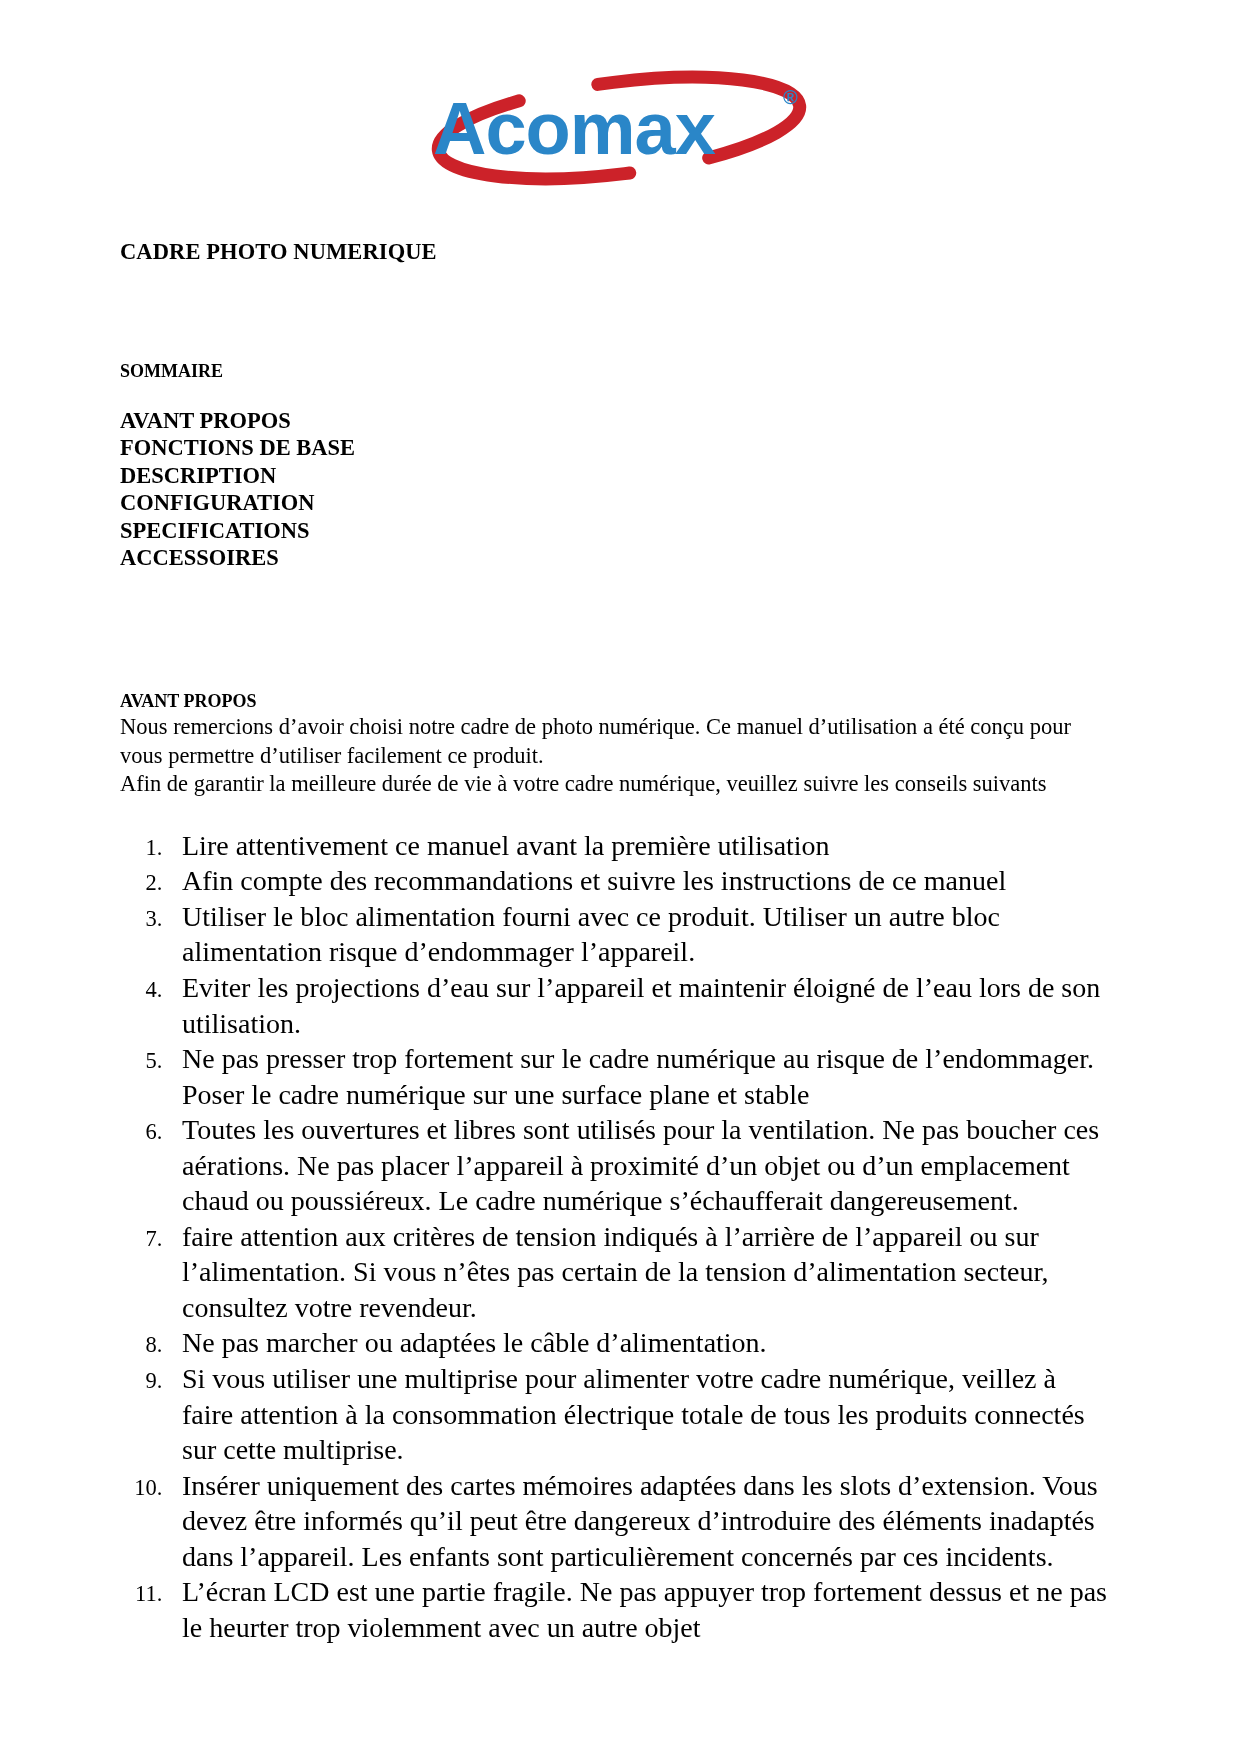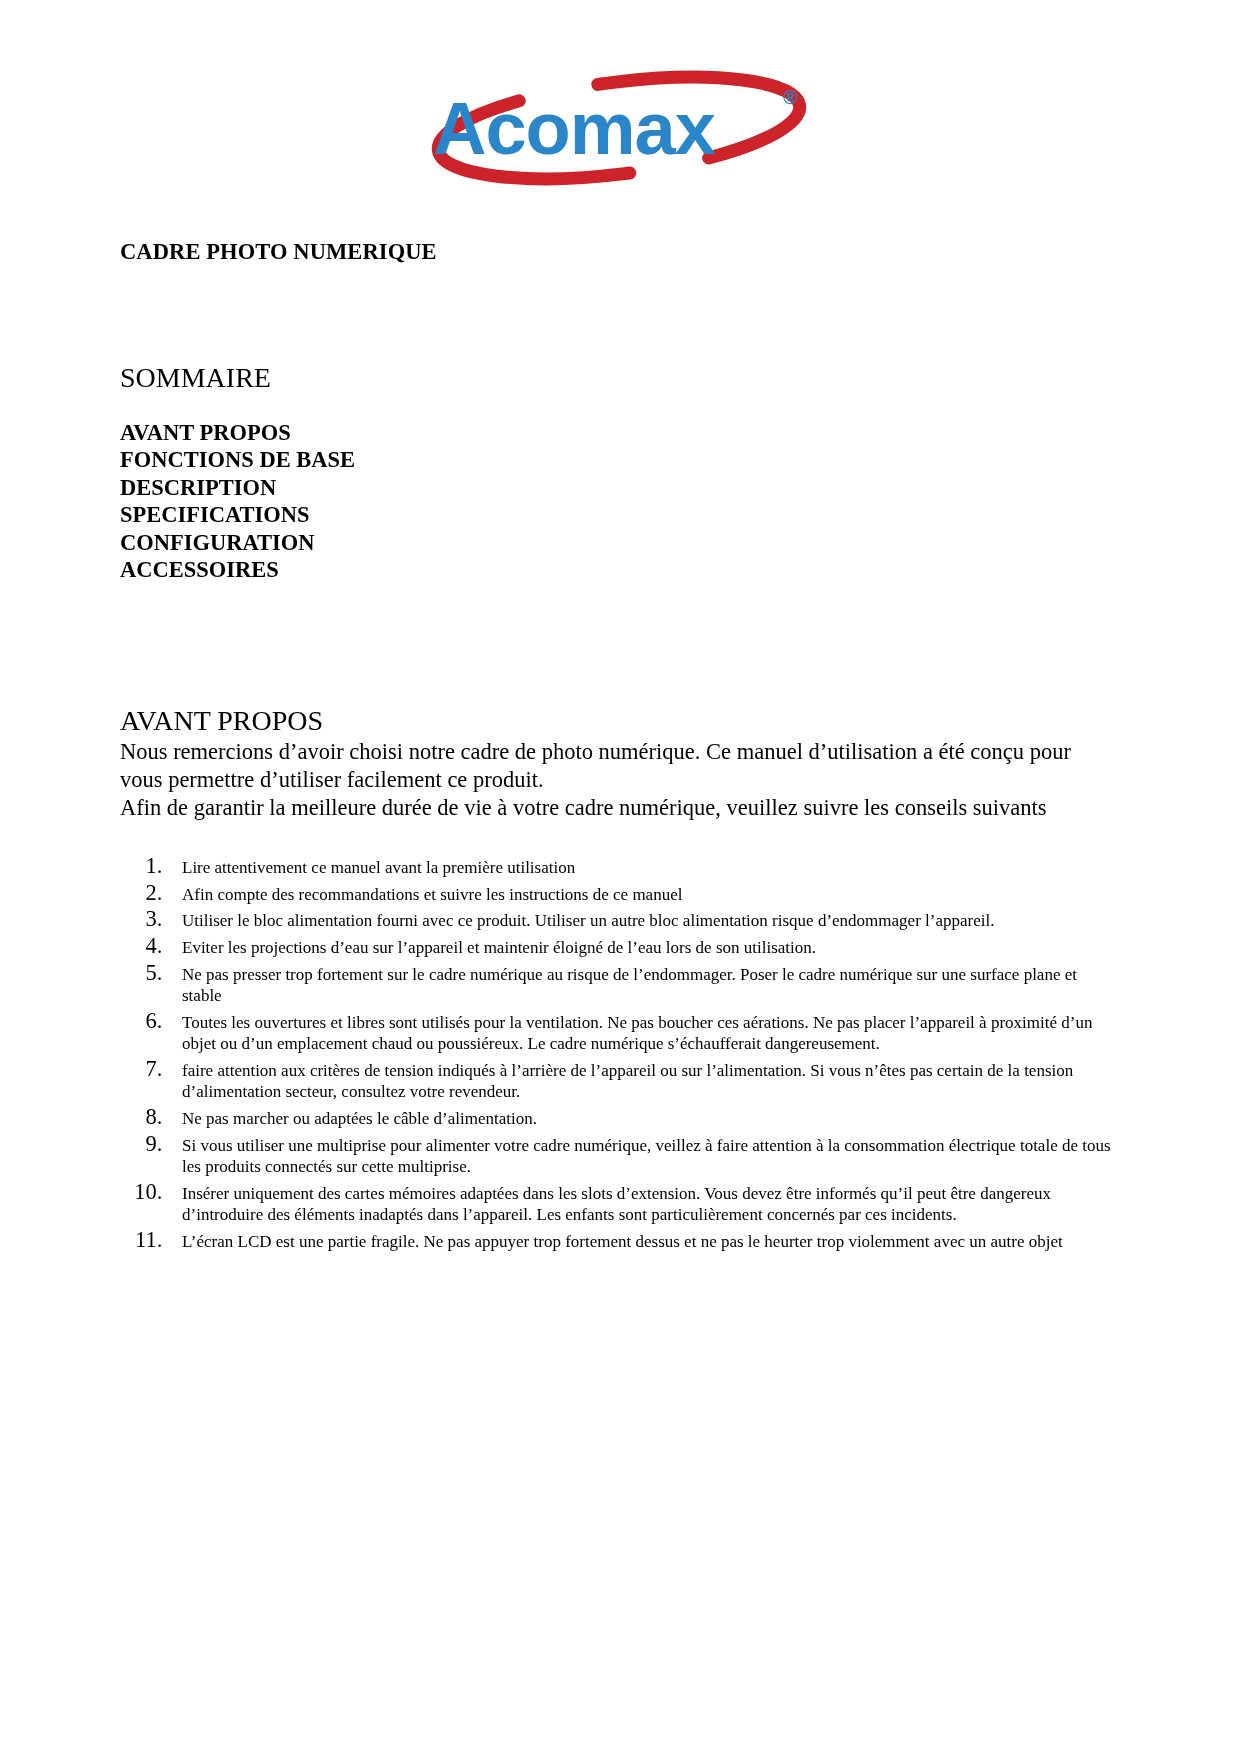--- a/index.html
+++ b/index.html
@@ -54,22 +54,22 @@
     margin: 0;
     padding-top: 48px;
     line-height: 1.15;
   }
 
   .gap-lg { height: 96px; }
   .gap-md { height: 24px; }
   .gap-xl { height: 120px; }
 
   h2.section-head {
-    font-size: 28px;
-    font-weight: normal;
+    font-size: 18px;
+    font-weight: bold;
     margin: 0;
     line-height: 1.22;
   }
 
   ul.toc {
     list-style: none;
     margin: 0;
     padding: 0;
   }
   ul.toc li {
@@ -81,21 +81,21 @@
   p.body-text {
     font-size: 22.5px;
     margin: 0;
     line-height: 1.25;
     text-align: left;
   }
 
   ol.rules {
     margin: 0;
     padding-left: 48px;
-    font-size: 17px;
+    font-size: 28px;
     line-height: 1.27;
   }
   ol.rules > li {
     padding-left: 14px;
     margin-bottom: 0;
   }
   ol.rules > li::marker {
     font-size: 22.5px;
   }
 
@@ -128,22 +128,22 @@
     <div class="gap-lg"></div>
 
     <h2 class="section-head">SOMMAIRE</h2>
 
     <div class="gap-md"></div>
 
     <ul class="toc">
       <li>AVANT PROPOS</li>
       <li>FONCTIONS DE BASE</li>
       <li>DESCRIPTION</li>
+      <li>CONFIGURATION</li>
       <li>SPECIFICATIONS</li>
-      <li>CONFIGURATION</li>
       <li>ACCESSOIRES</li>
     </ul>
 
     <div class="gap-xl"></div>
 
     <h2 class="section-head">AVANT PROPOS</h2>
 
     <p class="body-text">Nous remercions d’avoir choisi notre cadre de photo numérique. Ce manuel d’utilisation a été conçu pour vous permettre d’utiliser facilement ce produit.</p>
 
     <p class="body-text">Afin de garantir la meilleure durée de vie à votre cadre numérique, veuillez suivre les conseils suivants</p>

